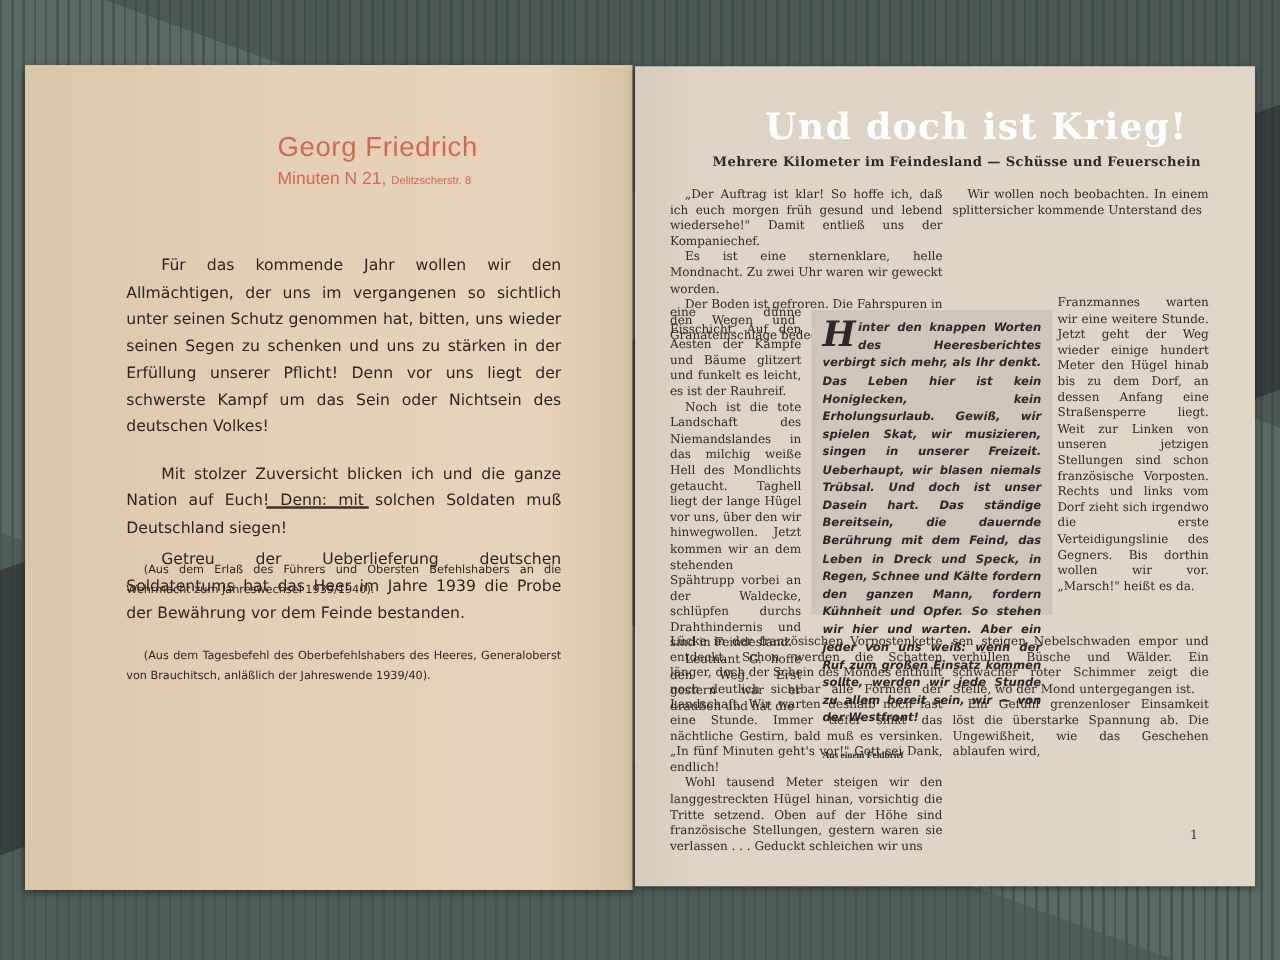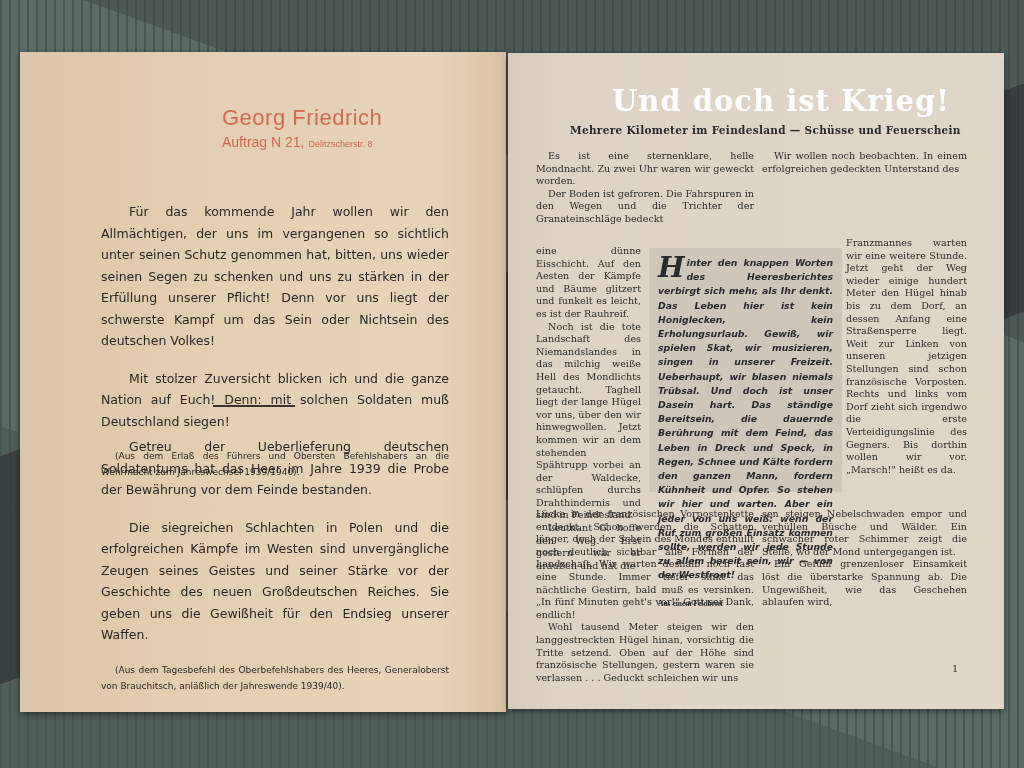--- a/index.html
+++ b/index.html
@@ -41,56 +41,56 @@
 </head>
 <body>
 
 <div class="camo"></div>
 
 <div class="page left"></div>
 <div class="page right"></div>
 
 <div class="stamp">
   <div class="n">Georg Friedrich</div>
-  <div class="a"><span>Auftrag N 21,</span> <small>Delitzscherstr. 8</small></div>
+  <div class="a"><span>Minuten N 21,</span> <small>Delitzscherstr. 8</small></div>
 </div>
 
 <div class="ltext" style="top:185px;">
   <p>Für das kommende Jahr wollen wir den Allmächtigen, der uns im vergangenen so sichtlich unter seinen Schutz genommen hat, bitten, uns wieder seinen Segen zu schenken und uns zu stärken in der Erfüllung unserer Pflicht! Denn vor uns liegt der schwerste Kampf um das Sein oder Nichtsein des deutschen Volkes!</p>
   <p style="margin-top:7px">Mit stolzer Zuversicht blicken ich und die ganze Nation auf Euch! Denn: mit solchen Soldaten muß Deutschland siegen!</p>
   <p class="src">(Aus dem Erlaß des Führers und Obersten Befehlshabers an die Wehrmacht zum Jahreswechsel 1939/1940).</p>
 </div>
 
 <div class="rule"></div>
 
 <div class="ltext" style="top:420px;">
   <p>Getreu der Ueberlieferung deutschen Soldatentums hat das Heer im Jahre 1939 die Probe der Bewährung vor dem Feinde bestanden.</p>
-  <p style="margin-top:7px">Die siegreichen Schlachten in Polen und die erfolgreichen Kämpfe im Westen sind unvergängliche Zeugen seines Geistes und seiner Stärke vor der Geschichte des neuen Großdeutschen Reiches. Sie geben uns die Gewißheit für den Endsieg unserer Waffen.</p>
   <p class="src">(Aus dem Tagesbefehl des Oberbefehlshabers des Heeres, Generaloberst von Brauchitsch, anläßlich der Jahreswende 1939/40).</p>
 </div>
 
 <div class="title">Und doch ist Krieg!</div>
 <div class="subtitle">Mehrere Kilometer im Feindesland — Schüsse und Feuerschein</div>
 
 <div class="rcol" style="left:536px;top:150px;width:218px;">
+  <p>„Der Auftrag ist klar! So hoffe ich, daß ich euch morgen früh gesund und lebend wiedersehe!" Damit entließ uns der Kompaniechef.</p>
   <p>Es ist eine sternenklare, helle Mondnacht. Zu zwei Uhr waren wir geweckt worden.</p>
   <p>Der Boden ist gefroren. Die Fahrspuren in den Wegen und die Trichter der Granateinschläge bedeckt</p>
 </div>
 <div class="rcol" style="left:536px;top:245px;width:105px;">
   <p style="text-indent:0">eine dünne Eisschicht. Auf den Aesten der Kämpfe und Bäume glitzert und funkelt es leicht, es ist der Rauhreif.</p>
   <p>Noch ist die tote Landschaft des Niemandslandes in das milchig weiße Hell des Mondlichts getaucht. Taghell liegt der lange Hügel vor uns, über den wir hinwegwollen. Jetzt kommen wir an dem stehenden Spähtrupp vorbei an der Waldecke, schlüpfen durchs Drahthindernis und sind in Feindesland.</p>
   <p>Leutnant G. hoffe den Weg. Erst gestern war er draußen und hat die</p>
 </div>
 <div class="rcol" style="left:536px;top:508px;width:218px;">
   <p style="text-indent:0">Lücke in der französischen Vorpostenkette entdeckt. Schon werden die Schatten länger, doch der Schein des Mondes enthüllt noch deutlich sichtbar alle Formen der Landschaft. Wir warten deshalb noch fast eine Stunde. Immer tiefer sinkt das nächtliche Gestirn, bald muß es versinken. „In fünf Minuten geht's vor!" Gott sei Dank, endlich!</p>
   <p>Wohl tausend Meter steigen wir den langgestreckten Hügel hinan, vorsichtig die Tritte setzend. Oben auf der Höhe sind französische Stellungen, gestern waren sie verlassen . . . Geduckt schleichen wir uns</p>
 </div>
 
 <div class="rcol" style="left:762px;top:150px;width:205px;">
-  <p>Wir wollen noch beobachten. In einem erfolgreichen gedeckten Unterstand des</p>
+  <p>Wir wollen noch beobachten. In einem splittersicher kommende Unterstand des</p>
 </div>
 <div class="rcol" style="left:846px;top:237px;width:121px;">
   <p style="text-indent:0">Franzmannes warten wir eine weitere Stunde. Jetzt geht der Weg wieder einige hundert Meter den Hügel hinab bis zu dem Dorf, an dessen Anfang eine Straßensperre liegt. Weit zur Linken von unseren jetzigen Stellungen sind schon französische Vorposten. Rechts und links vom Dorf zieht sich irgendwo die erste Verteidigungslinie des Gegners. Bis dorthin wollen wir vor. „Marsch!" heißt es da.</p>
 </div>
 <div class="rcol" style="left:762px;top:508px;width:205px;">
   <p style="text-indent:0">sen steigen Nebelschwaden empor und verhüllen Büsche und Wälder. Ein schwacher roter Schimmer zeigt die Stelle, wo der Mond untergegangen ist.</p>
   <p>Ein Gefühl grenzenloser Einsamkeit löst die überstarke Spannung ab. Die Ungewißheit, wie das Geschehen ablaufen wird,</p>
 </div>
 
 <div class="box">

